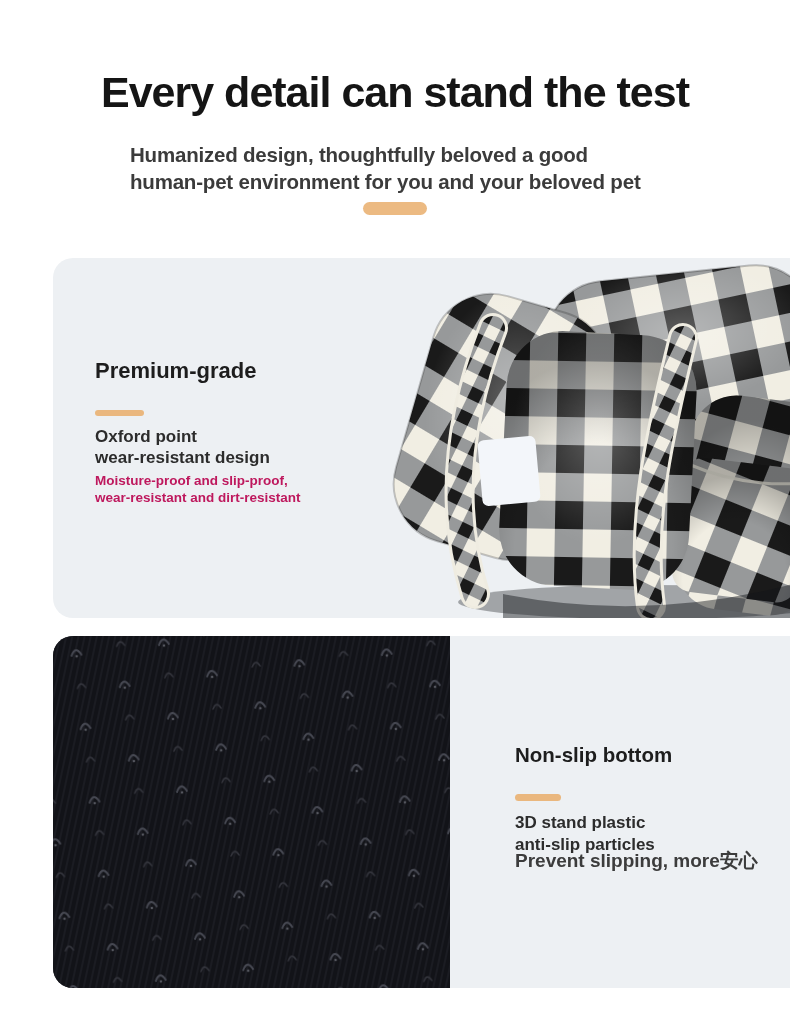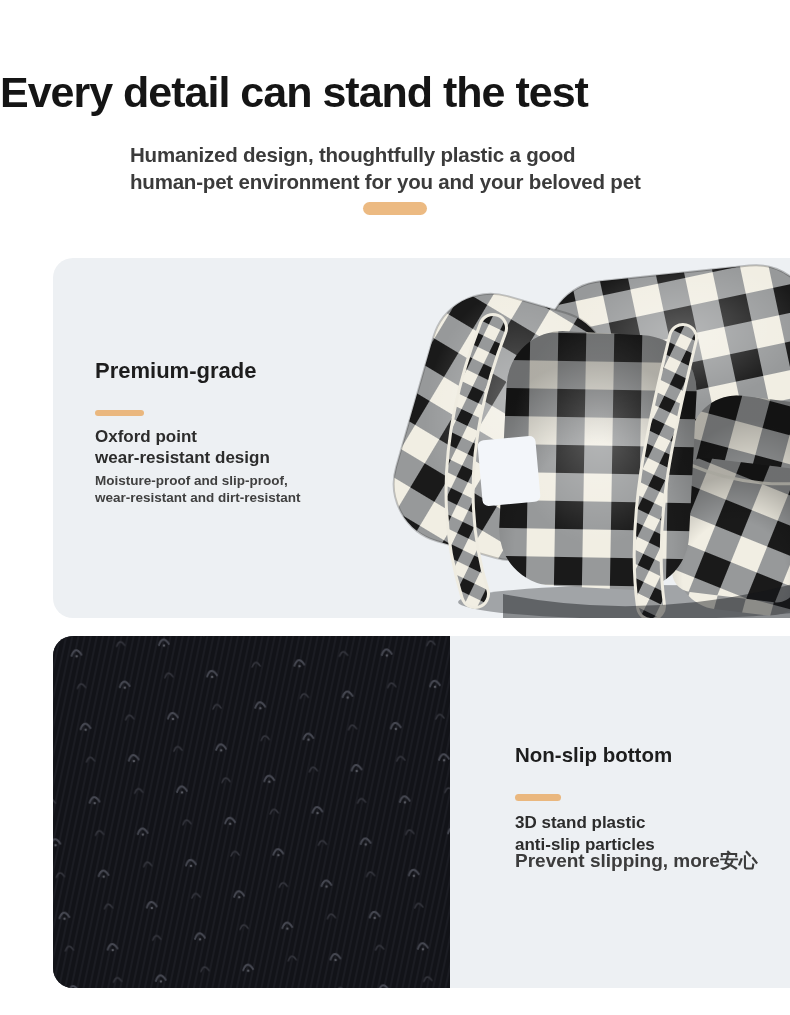--- a/index.html
+++ b/index.html
@@ -5,20 +5,21 @@
   html,body{margin:0;padding:0;}
   body{
     width:790px;height:1015px;
     background:#ffffff;
     font-family:"Liberation Sans", sans-serif;
     position:relative;
     overflow:hidden;
   }
   .page-title{
     position:absolute;top:68px;left:0;right:0;
+    text-align:center;
     font-size:43px;font-weight:700;letter-spacing:-1px;
     color:#151515;margin:0;
   }
   .page-subtitle{
     position:absolute;top:141px;left:130px;
     font-size:20.5px;font-weight:700;letter-spacing:-0.2px;
     color:#3b3b3b;line-height:27px;margin:0;
   }
   .accent-pill{
     position:absolute;top:202px;left:50%;transform:translateX(-50%);
@@ -35,31 +36,31 @@
   .fabric-art{position:absolute;top:0;left:0;width:397px;height:352px;}
   .feat-title{position:absolute;font-weight:700;color:#1d1d1d;margin:0;}
   #card-premium .feat-title{left:42px;top:100px;font-size:22px;}
   #card-nonslip .feat-title{left:462px;top:107px;font-size:20.5px;}
   .feat-divider{position:absolute;background:#eab77e;border-radius:3.5px;}
   #card-premium .feat-divider{left:42px;top:152px;width:49px;height:6px;}
   #card-nonslip .feat-divider{left:462px;top:158px;width:46px;height:7px;}
   .feat-sub{position:absolute;font-weight:700;color:#2c2c2c;margin:0;}
   #card-premium .feat-sub{left:42px;top:168px;font-size:17px;line-height:21px;}
   #card-nonslip .feat-sub{left:462px;top:176px;font-size:17px;line-height:21.5px;}
-  .feat-desc{position:absolute;font-weight:700;color:#404040;margin:0;}
+  .feat-desc{position:absolute;font-weight:700;color:#be185d;margin:0;}
   #card-premium .feat-desc{left:42px;top:214px;font-size:13.5px;line-height:17px;}
   #card-nonslip .feat-desc{left:462px;top:215px;font-size:19px;line-height:19px;color:#3c3c3c;}
 </style>
 </head>
 <body>
 
 <h1 class="page-title">Every detail can stand the test</h1>
 
 <p class="page-subtitle">
-  <span>Humanized design, thoughtfully plastic a good</span><br>
+  <span>Humanized design, thoughtfully beloved a good</span><br>
   <span>human-pet environment for you and your beloved pet</span>
 </p>
 
 <div class="accent-pill"></div>
 
 <section class="card" id="card-premium">
 
   <svg class="bag-art" viewBox="0 0 462 360" xmlns="http://www.w3.org/2000/svg" aria-hidden="true">
     <defs>
       <pattern id="ck0" width="56" height="56" patternUnits="userSpaceOnUse" patternTransform="rotate(-6)">

